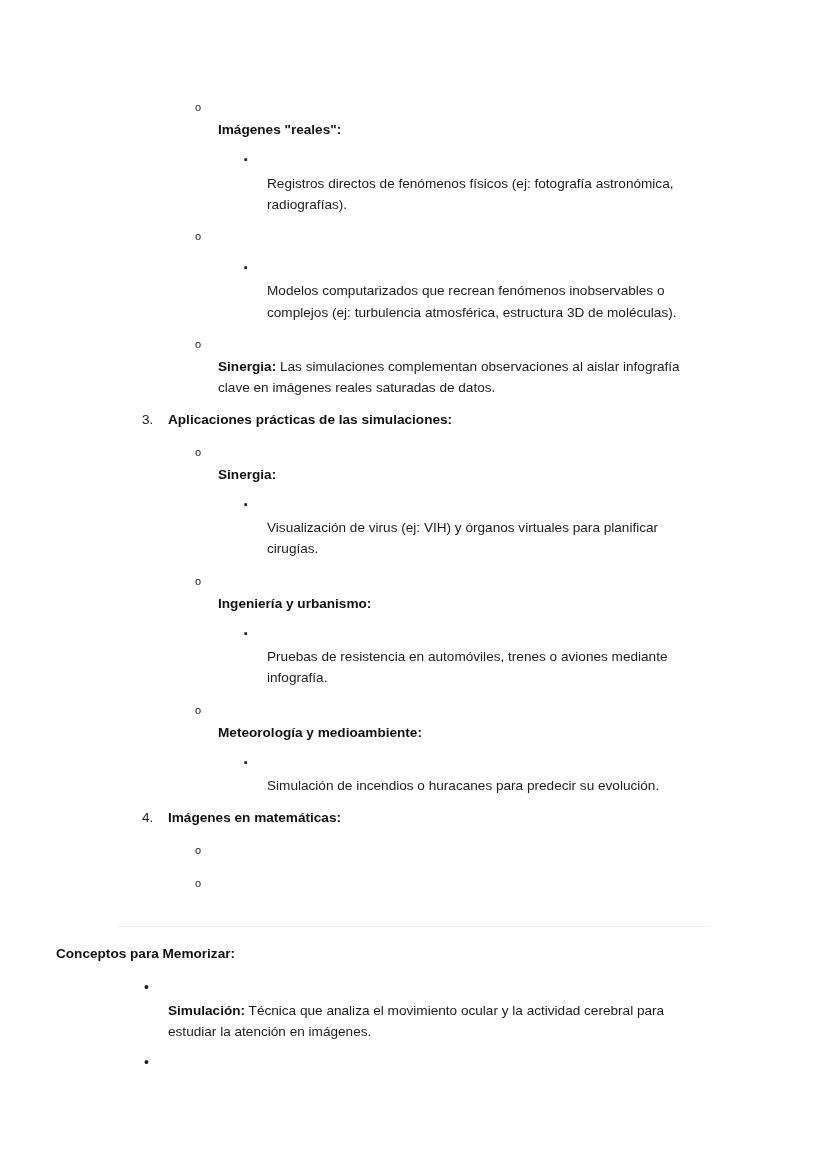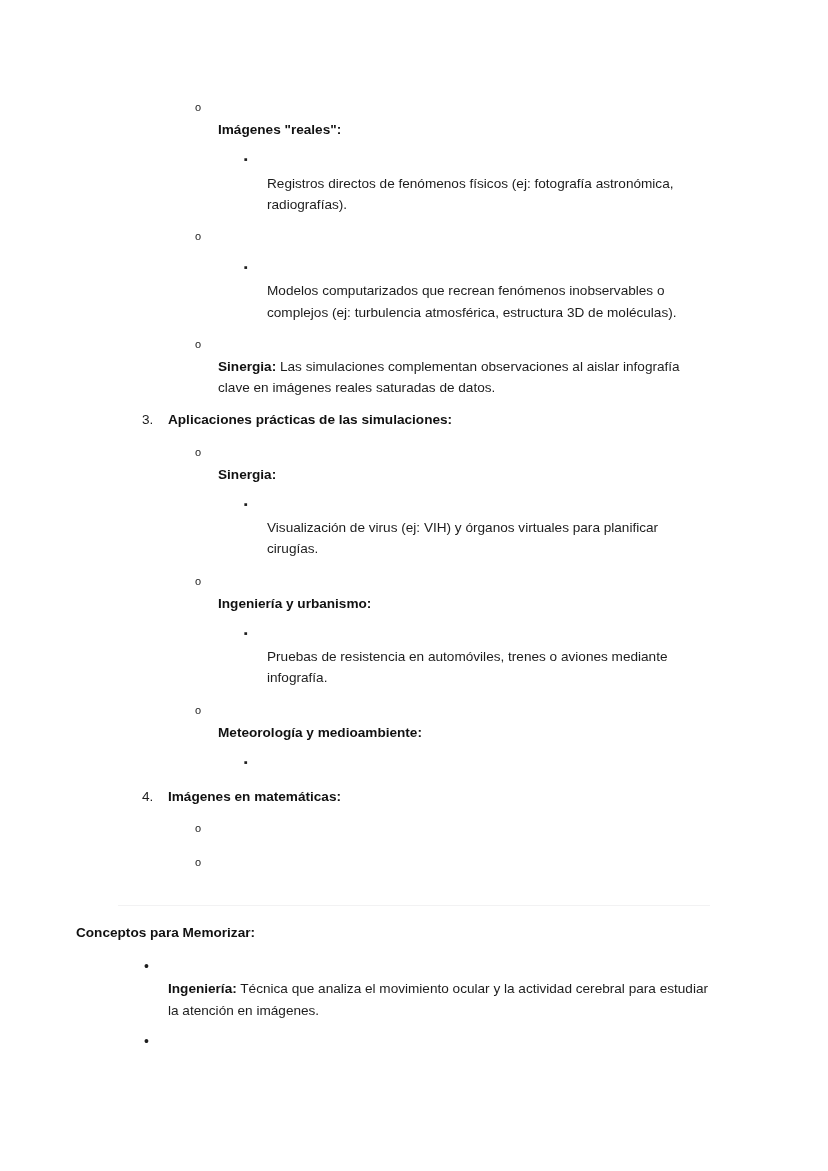--- a/index.html
+++ b/index.html
@@ -66,21 +66,21 @@
 
   
   .lvl3 { margin-left: 267px; margin-right: 118px; }
   .lvl3 > .marker { left: -23px; width: 20px; font-size: 11px; }
 
   
   .lvlb { margin-left: 168px; margin-right: 118px; }
   .lvlb > .marker { left: -24px; width: 20px; font-size: 14px; }
 
   .heading {
-    margin-left: 76px;
+    margin-left: 56px;
     margin-right: 118px;
     font-weight: 700;
     font-size: 13.6px;
     line-height: 21.2px;
     color: #111111;
   }
 
   .divider {
     margin-left: 118px;
     margin-right: 118px;
@@ -165,20 +165,21 @@
         <span class="content"><b class="b"></b><span>Pruebas de resistencia en automóviles, trenes o aviones mediante infografía.</span></span>
       </div>
 
       <div class="row lvl2" style="margin-bottom:10px">
         <span class="marker marker-circle">o</span>
         <span class="content"><b class="b">Meteorología y medioambiente:</b><span></span></span>
       </div>
 
       <div class="row lvl3" style="margin-bottom:11px">
         <span class="marker marker-square">▪</span>
+        <span class="content"><b class="b"></b><span>Simulación de incendios o huracanes para predecir su evolución.</span></span>
       </div>
 
       <div class="row lvl1" style="margin-bottom:11px">
         <span class="marker">4.</span>
         <span class="content"><b class="b">Imágenes en matemáticas:</b><span></span></span>
       </div>
 
       <div class="row lvl2" style="margin-bottom:11px">
         <span class="marker marker-circle">o</span>
       </div>
@@ -192,21 +193,21 @@
     <div style="height:31px"></div>
     <div class="divider"></div>
 
     <div style="height:16px"></div>
     <div class="heading">Conceptos para Memorizar:</div>
 
     <div style="height:14px"></div>
     <div>
       <div class="row lvlb" style="margin-bottom:11px">
         <span class="marker marker-disc">•</span>
-        <span class="content"><b class="b">Ingeniería:</b><span> Técnica que analiza el movimiento ocular y la actividad cerebral para estudiar la atención en imágenes.</span></span>
+        <span class="content"><b class="b">Simulación:</b><span> Técnica que analiza el movimiento ocular y la actividad cerebral para estudiar la atención en imágenes.</span></span>
       </div>
       <div class="row lvlb" style="margin-bottom:11px">
         <span class="marker marker-disc">•</span>
         
       </div>
 
     </div>
 
   </div>
 </div>

